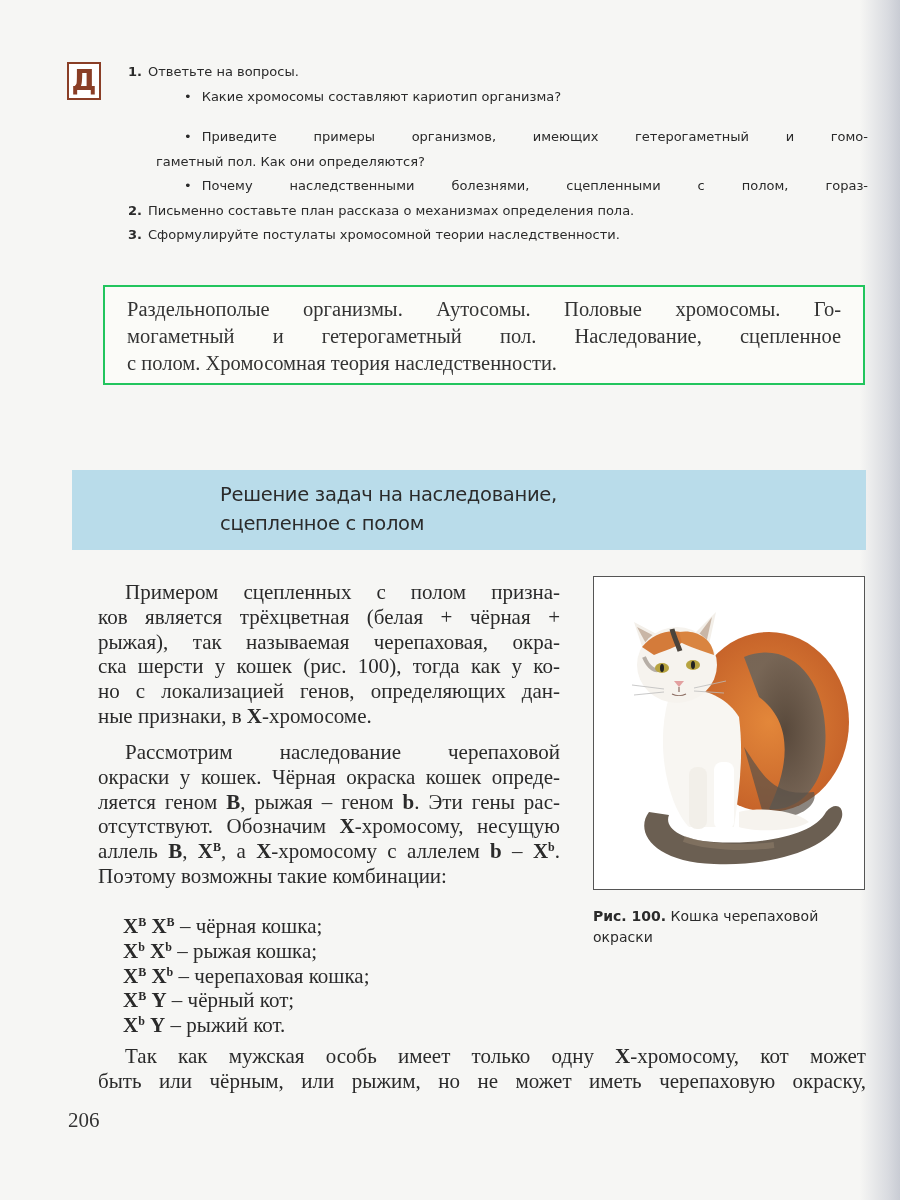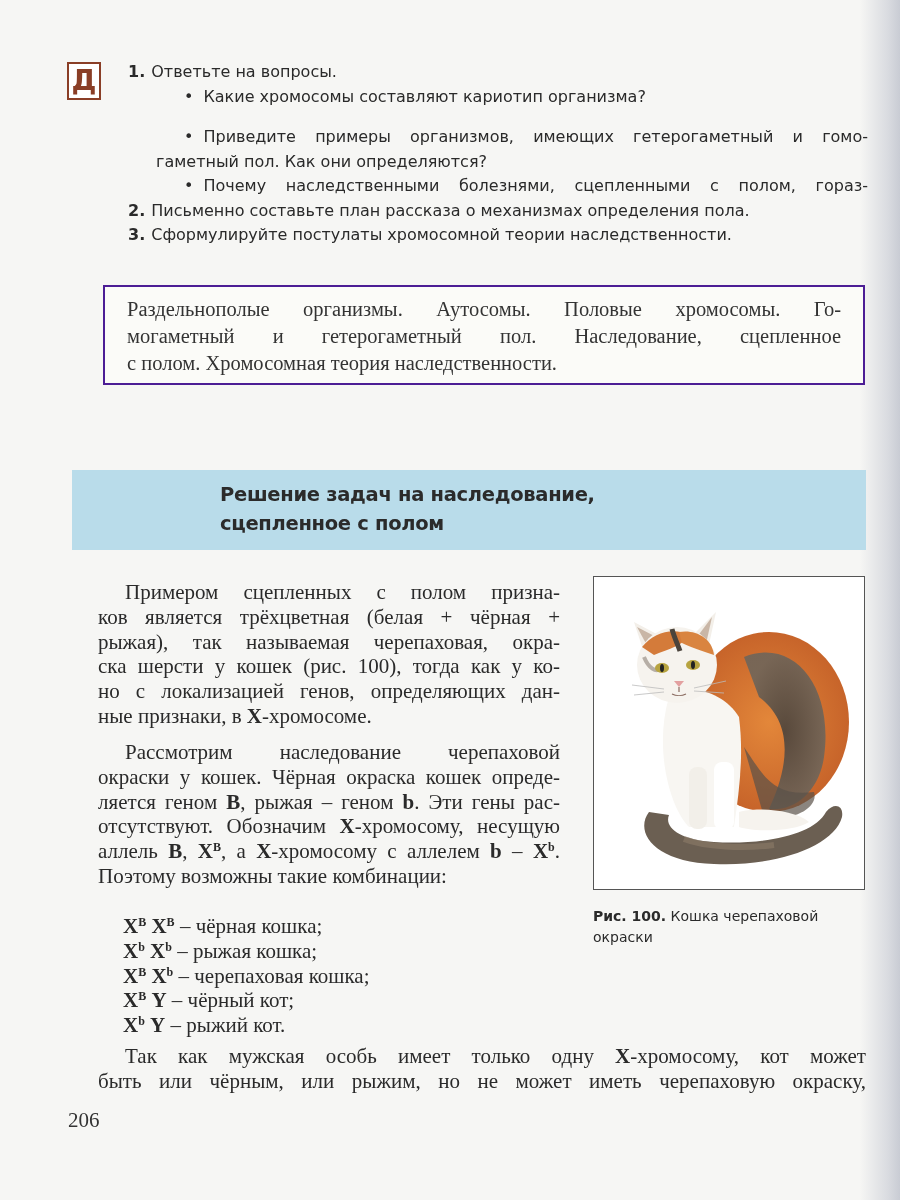--- a/index.html
+++ b/index.html
@@ -13,40 +13,40 @@
   }
   .sans { font-family:"DejaVu Sans", sans-serif; }
 
   
   .d-badge {
     position:absolute; left:67px; top:62px; width:34px; height:38px;
     border:2px solid #8a3e26; box-sizing:border-box; background:#fff;
     display:flex; align-items:center; justify-content:center;
   }
   .d-badge span { font-family:"DejaVu Sans", sans-serif; font-weight:bold; font-size:28px; color:#8a3e26; line-height:1; }
-  .questions { position:absolute; left:128px; top:60px; width:740px; font-size:16px; line-height:24.5px; }
+  .questions { position:absolute; left:128px; top:60px; width:740px; font-size:13px; line-height:24.5px; }
   .q-line { white-space:nowrap; }
   .q-num { font-weight:bold; margin-right:6px; }
   .bullet-first::before { content:"•"; margin-right:10px; }
 
   
   .keywords {
     position:absolute; left:103px; top:285px; width:762px; height:100px; box-sizing:border-box;
-    border:2px solid #4c1d95; background:#fbfbf8; padding:9px 22px;
+    border:2px solid #22c55e; background:#fbfbf8; padding:9px 22px;
     font-family:"Liberation Serif", serif; font-size:20.5px; line-height:27px; color:#333;
   }
 
   
   .banner {
     position:absolute; left:72px; top:470px; width:794px; height:80px;
     background:#b9dcea;
   }
   .banner-title {
     position:absolute; left:220px; top:480px; font-family:"DejaVu Sans", sans-serif;
-    font-weight:bold; font-size:19.5px; line-height:29px; color:#2b2b2b; letter-spacing:-0.3px;
+    font-weight:normal; font-size:19.5px; line-height:29px; color:#2b2b2b; letter-spacing:-0.3px;
   }
 
   
   .body-text {
     position:absolute; left:98px; font-family:"Liberation Serif", serif; font-size:21px;
     line-height:24.8px; color:#2a2a2a;
   }
   .col { width:462px; }
   .full { width:768px; }
   .jl { display:block; text-align:justify; text-align-last:justify; white-space:nowrap; }

